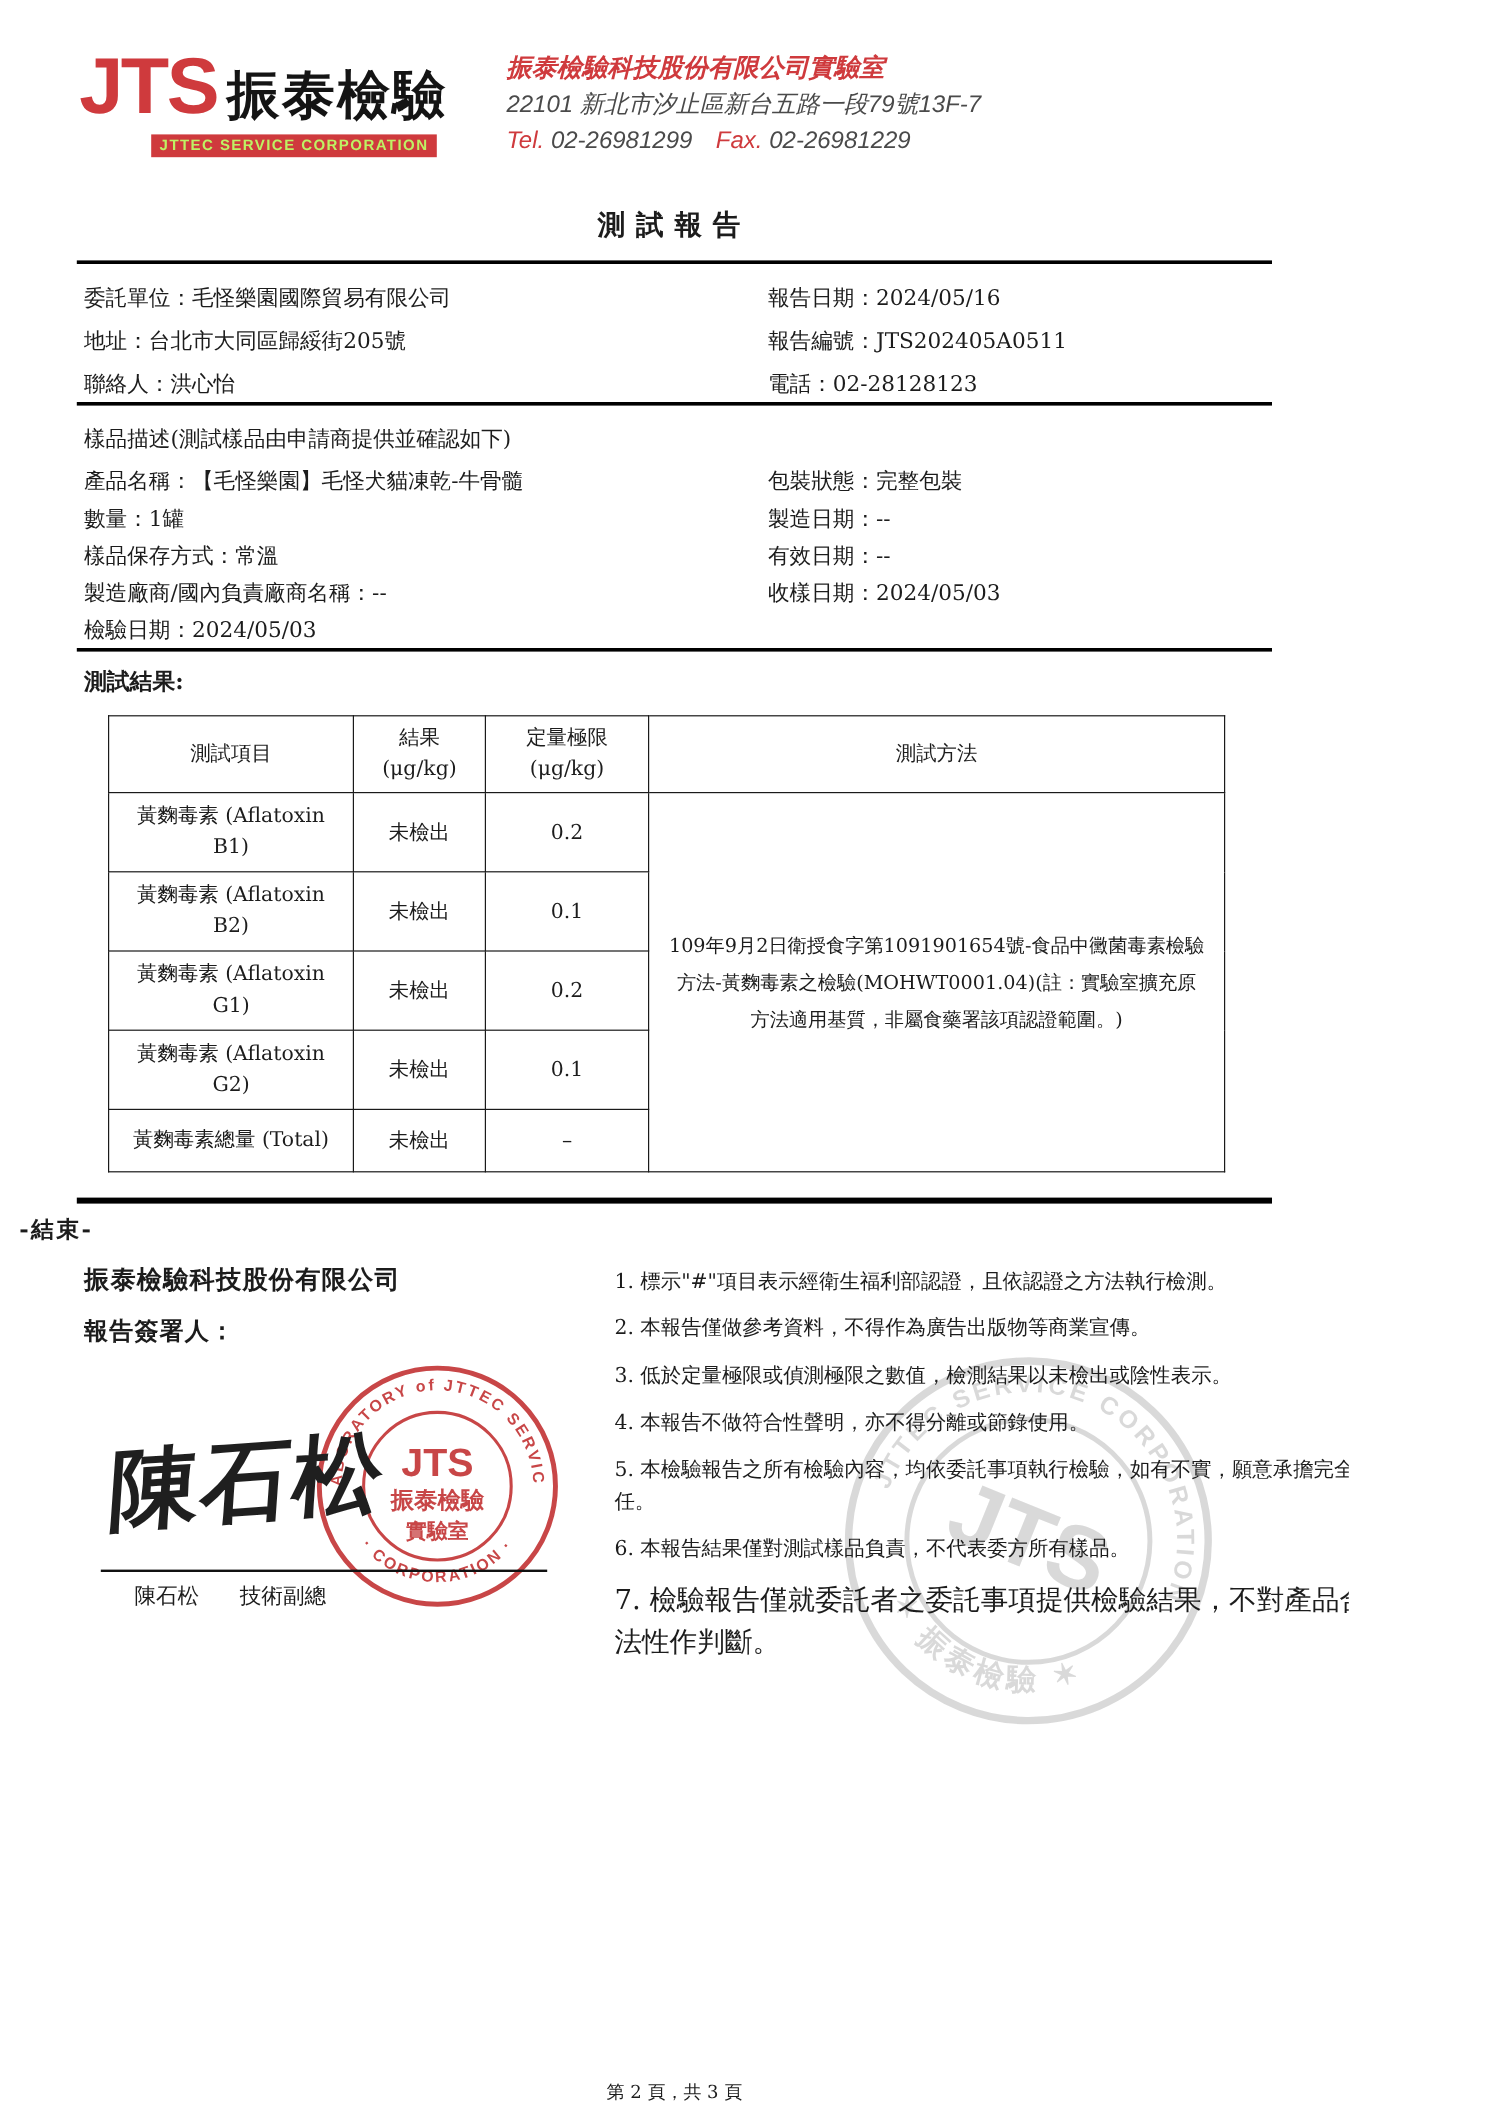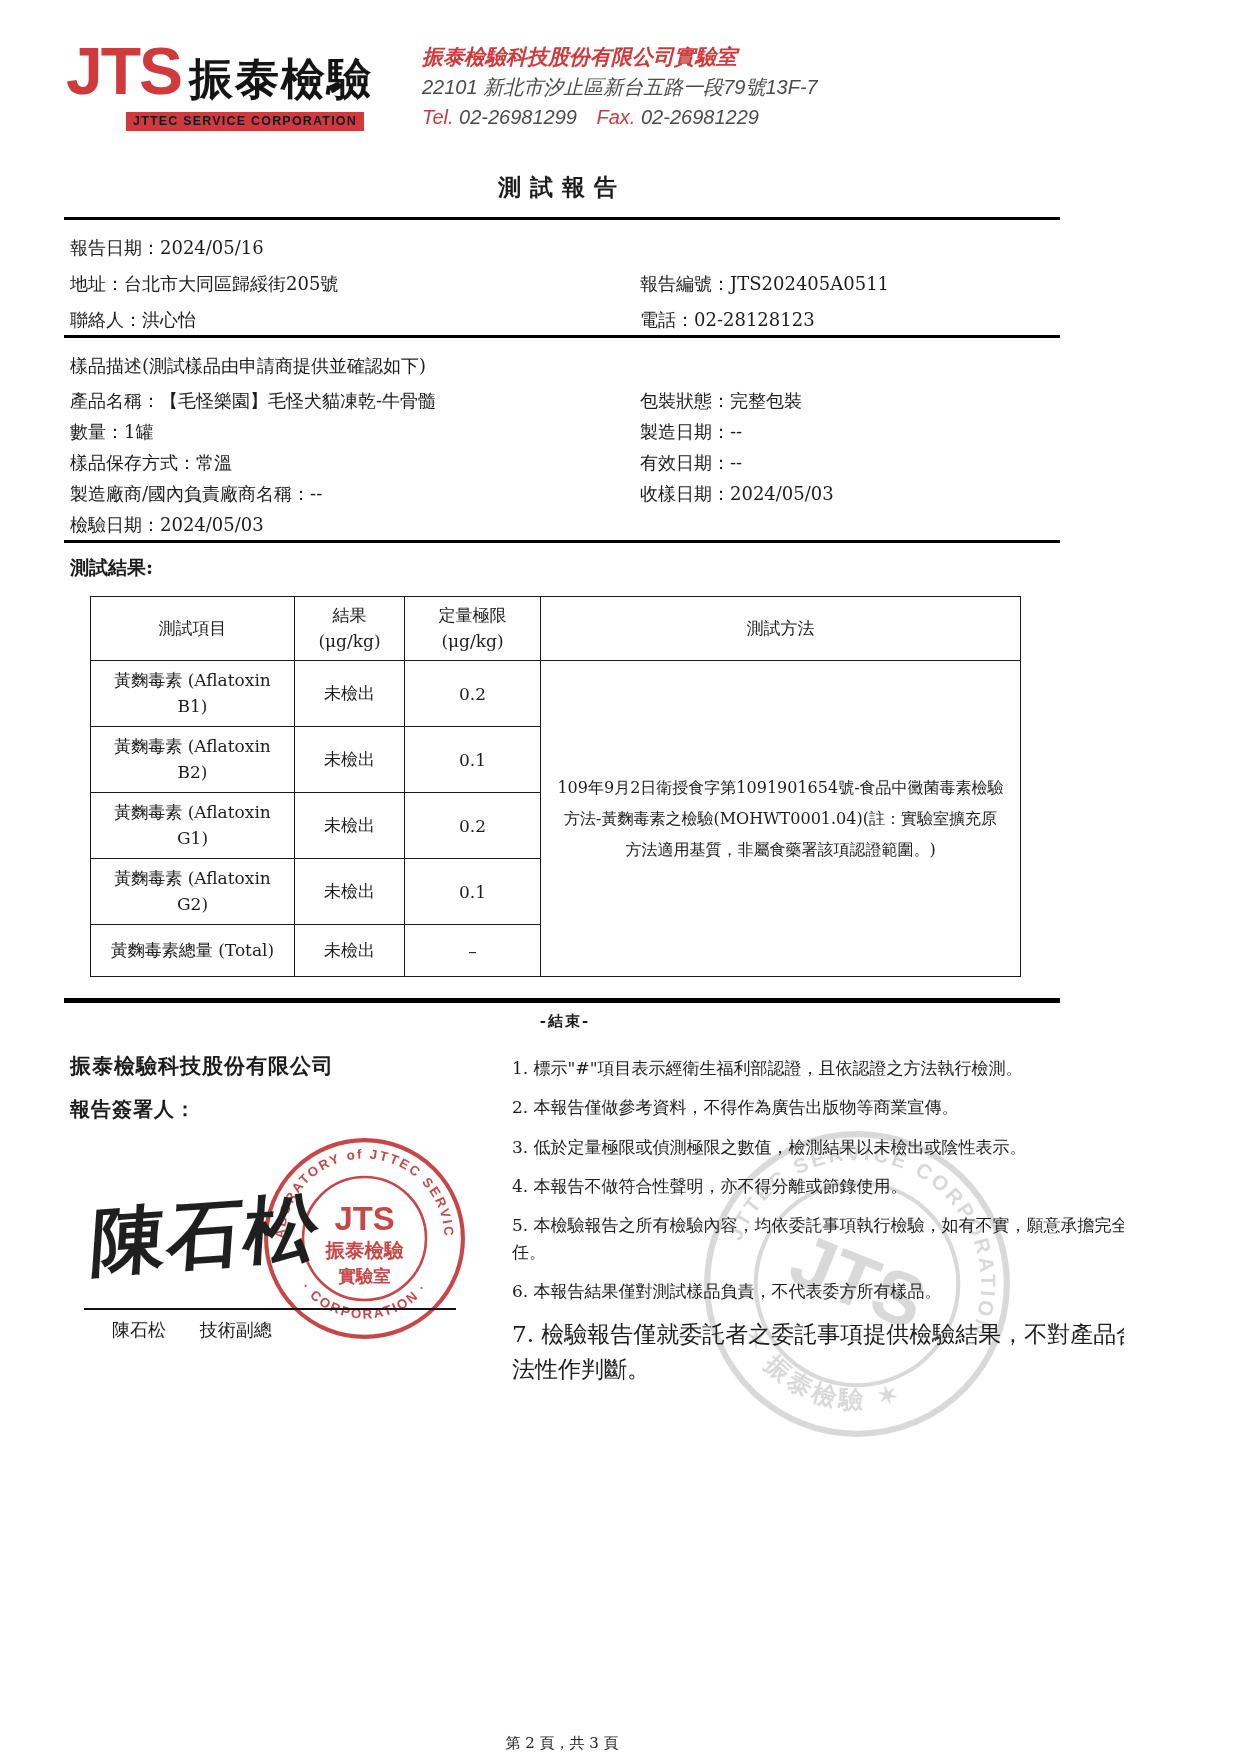--- a/index.html
+++ b/index.html
@@ -15,21 +15,21 @@
     margin-top:24px;
   }
 
   
   .header{position:absolute; top:16px; left:66px; display:flex; align-items:flex-start;}
   .logo{width:334px;}
   .logo-row{display:flex; align-items:baseline;}
   .logo-jts{font-family:"Liberation Sans",sans-serif; font-weight:700; font-size:66px;
             color:var(--red); letter-spacing:-2px; line-height:.95;}
   .logo-cn{font-size:44px; font-weight:700; margin-left:8px; color:#141414; letter-spacing:2px;}
-  .logo-bar{display:inline-block; margin-left:60px; margin-top:3px; background:var(--red); color:#0f172a;
+  .logo-bar{display:inline-block; margin-left:60px; margin-top:3px; background:var(--red); color:#bef264;
             font-family:"Liberation Sans",sans-serif; font-size:12.5px; font-weight:700;
             letter-spacing:1.2px; padding:2px 7px 3px;}
   .header-right{margin-left:22px; padding-top:2px; font-family:"Liberation Sans",sans-serif;font-style:italic;}
   .hr-company{color:var(--red); font-weight:700; font-size:21px; line-height:30px;}
   .hr-address{color:#4a4a4a; font-size:20px; line-height:30px;}
   .hr-contact{font-size:20px; line-height:30px; color:#4a4a4a;}
   .hr-contact .lbl{color:var(--red);}
   .hr-contact .num{margin-right:14px;}
 
   
@@ -57,22 +57,22 @@
   table{border-collapse:collapse; table-layout:fixed; width:930px; font-size:17px;}
   th,td{border:1.5px solid #1a1a1a; text-align:center; vertical-align:middle;
         font-weight:400; padding:6px 8px;}
   thead th{height:58px; white-space:pre-line; line-height:1.5;}
   tbody tr{height:66px;}
   tbody tr.short{height:52px;}
   td.item{line-height:1.5;}
   td.method-cell{font-size:16px; line-height:1.95; padding:10px 16px;}
 
   
-  .end-marker{position:absolute; top:988px; left:3px; width:100%; text-align:center;
-              font-size:15px; font-weight:700; letter-spacing:2px;}
+  .end-marker{position:absolute; top:988px; left:16px; width:100%; 
+              font-size:19px; font-weight:700; letter-spacing:2px;}
   .close-company{position:absolute; top:1028px; left:70px; font-size:21px; font-weight:700; letter-spacing:1px;font-family:Liberation Serif, serif;}
   .signer-label{position:absolute; top:1072px; left:70px; font-size:20px; font-weight:700; letter-spacing:1px;}
   .signature{position:absolute; top:1162px; left:92px; font-size:74px; color:#1f1f1f;
              transform:skewX(-8deg) rotate(-4deg); letter-spacing:2px; z-index:3; font-weight:700;}
   .stamp{position:absolute; top:1112px; left:262px; opacity:.93; z-index:2;}
   .sig-line{position:absolute; top:1284px; left:84px; width:372px; height:2px; background:#111; z-index:4;}
   .sig-name-row{position:absolute; top:1294px; left:112px; font-size:18px; z-index:4;}
   .sig-name-row .t{margin-left:28px;}
 
   .notes{position:absolute; top:1031px; left:512px; width:650px; z-index:5;}
@@ -106,20 +106,21 @@
         <span class="num">02-26981229</span>
       </div>
     </div>
   </div>
 
   <div class="doc-title">測試報告</div>
   <div class="rule rule1"></div>
 
   <div class="info">
     <div class="info-row">
+      <span class="cell-left">委託單位：毛怪樂園國際貿易有限公司</span>
       <span>報告日期：2024/05/16</span>
     </div>
     <div class="info-row">
       <span class="cell-left">地址：台北市大同區歸綏街205號</span>
       <span>報告編號：JTS202405A0511</span>
     </div>
     <div class="info-row">
       <span class="cell-left">聯絡人：洪心怡</span>
       <span>電話：02-28128123</span>
     </div>

